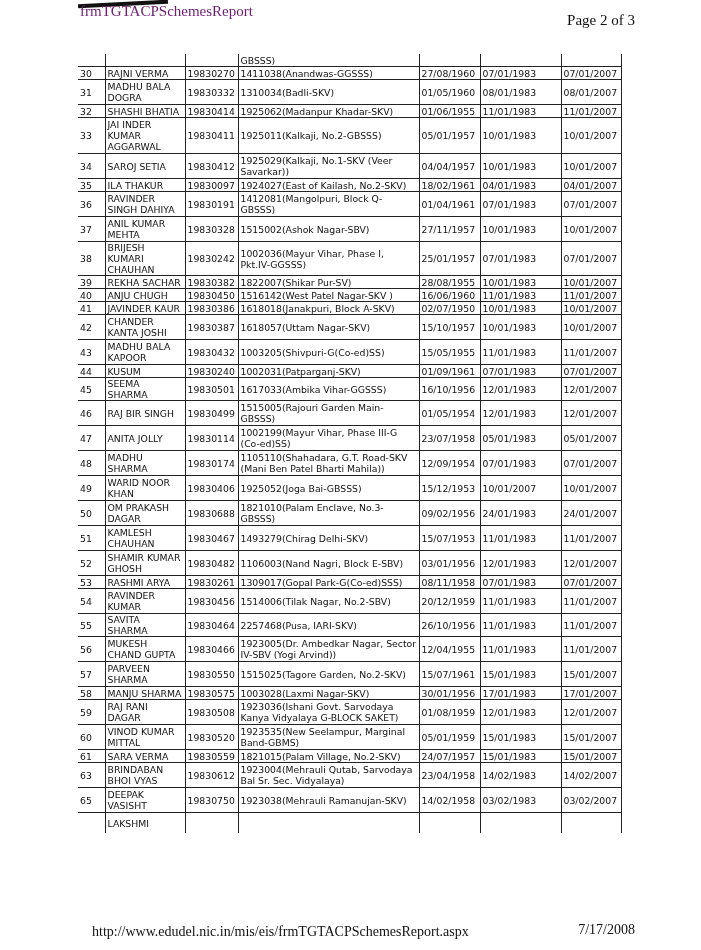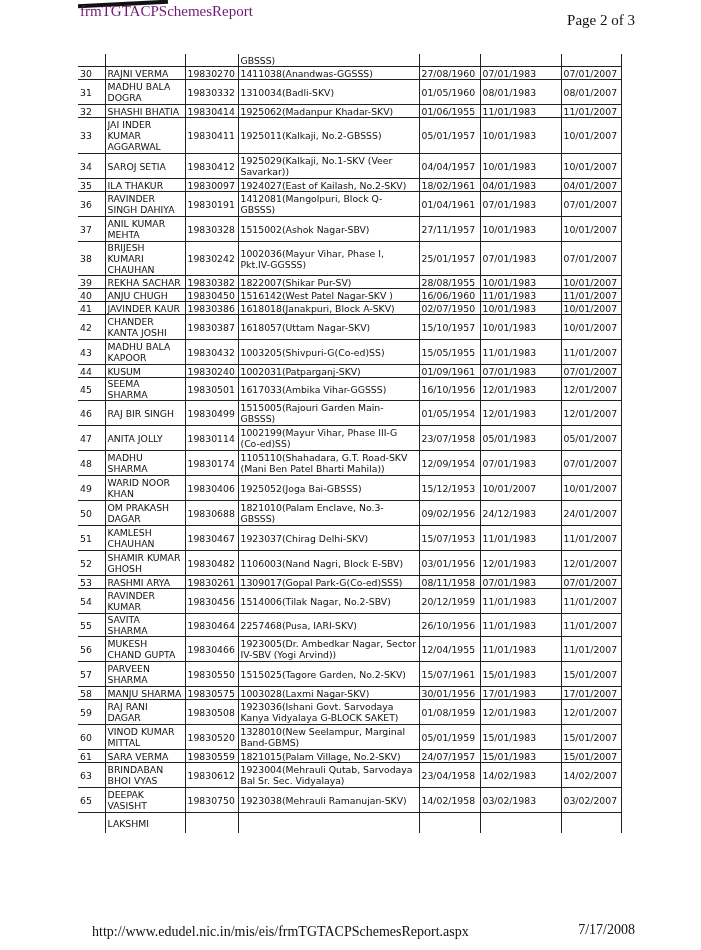--- a/index.html
+++ b/index.html
@@ -278,29 +278,29 @@
         <td>10/01/2007</td>
         <td>10/01/2007</td>
         <td class="gap"></td>
       </tr>
       <tr class="r2">
         <td>50</td>
         <td>OM PRAKASH DAGAR</td>
         <td>19830688</td>
         <td>1821010(Palam Enclave, No.3-GBSSS)</td>
         <td>09/02/1956</td>
-        <td>24/12/1983</td>
+        <td>24/01/1983</td>
         <td>24/01/2007</td>
         <td class="gap"></td>
       </tr>
       <tr class="r2">
         <td>51</td>
         <td>KAMLESH CHAUHAN</td>
         <td>19830467</td>
-        <td>1923037(Chirag Delhi-SKV)</td>
+        <td>1493279(Chirag Delhi-SKV)</td>
         <td>15/07/1953</td>
         <td>11/01/1983</td>
         <td>11/01/2007</td>
         <td class="gap"></td>
       </tr>
       <tr class="r2">
         <td>52</td>
         <td>SHAMIR KUMAR GHOSH</td>
         <td>19830482</td>
         <td>1106003(Nand Nagri, Block E-SBV)</td>
@@ -376,21 +376,21 @@
         <td>1923036(Ishani Govt. Sarvodaya Kanya Vidyalaya G-BLOCK SAKET)</td>
         <td>01/08/1959</td>
         <td>12/01/1983</td>
         <td>12/01/2007</td>
         <td class="gap"></td>
       </tr>
       <tr class="r2">
         <td>60</td>
         <td>VINOD KUMAR MITTAL</td>
         <td>19830520</td>
-        <td>1328010(New Seelampur, Marginal Band-GBMS)</td>
+        <td>1923535(New Seelampur, Marginal Band-GBMS)</td>
         <td>05/01/1959</td>
         <td>15/01/1983</td>
         <td>15/01/2007</td>
         <td class="gap"></td>
       </tr>
       <tr class="r1">
         <td>61</td>
         <td>SARA VERMA</td>
         <td>19830559</td>
         <td>1821015(Palam Village, No.2-SKV)</td>

